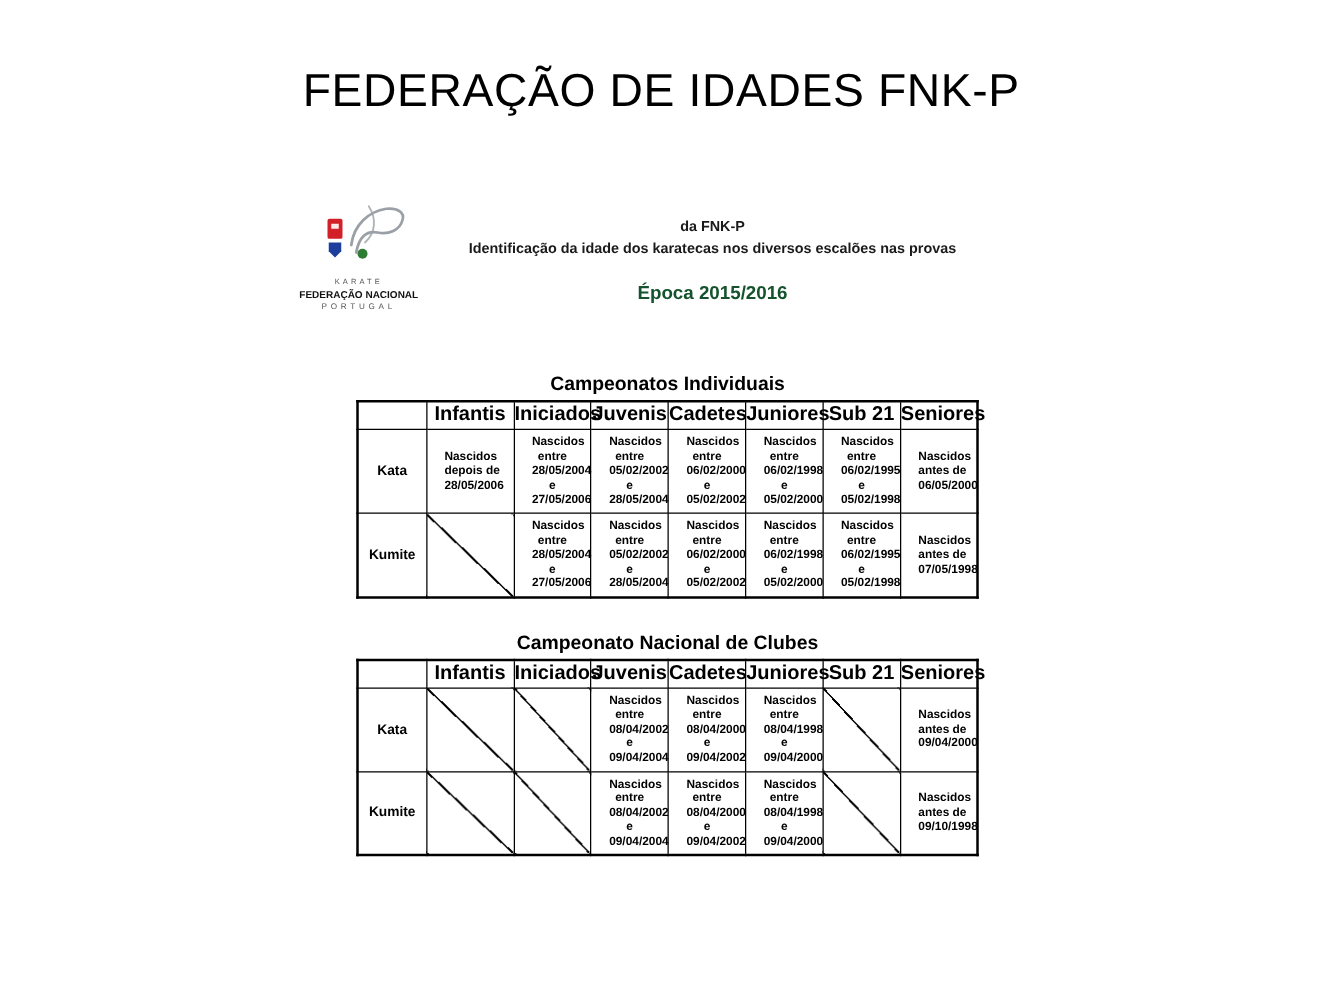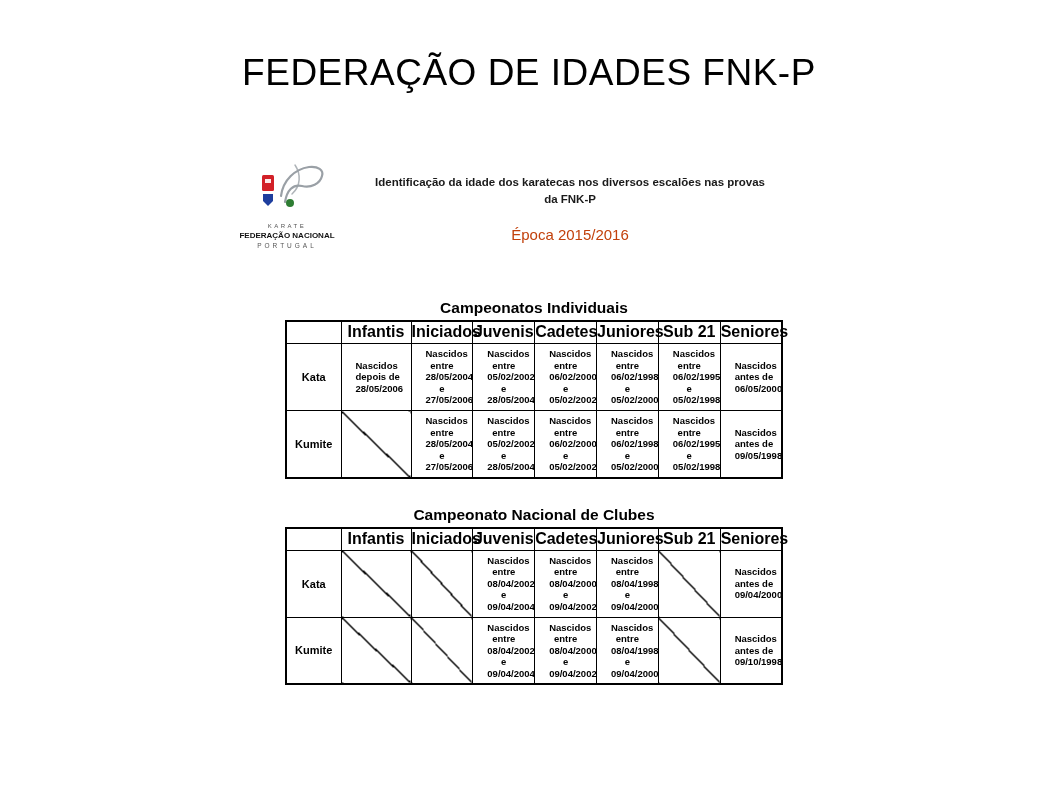--- a/index.html
+++ b/index.html
@@ -34,21 +34,21 @@
   .logo-org { font-size: 8px; font-weight: bold; color: #111; margin-top: 2px; white-space: nowrap; }
   .logo-country { font-size: 6.5px; letter-spacing: 3px; color: #555; margin-top: 2px; }
 
   .intro {
     position: absolute; left: 122px; top: 14px; width: 440px;
     text-align: center; font-weight: bold; font-size: 11.5px; line-height: 1.45;
     color: #1a1a1a;
   }
   .season {
     position: absolute; left: 122px; top: 66px; width: 440px;
-    text-align: center; font-weight: normal; font-size: 15px; color: #c2410c;
+    text-align: center; font-weight: bold; font-size: 15px; color: #14532d;
   }
 
   
   .tables { position: absolute; left: 285px; top: 299px; width: 498px; }
   .table-section { margin-bottom: 27px; }
   .table-title { text-align: center; font-weight: bold; font-size: 15.5px; margin-bottom: 3px; }
 
   table.age-table {
     border-collapse: collapse;
     table-layout: fixed;
@@ -107,22 +107,22 @@
         <rect x="24" y="19" width="6" height="4" fill="#ffffff" opacity="0.9"></rect>
         <path d="M22 34 h10 v7 l-5 5 l-5 -5 z" style="fill:var(--logo-blue,#1e3e9e)"></path>
         <circle cx="49" cy="43" r="4" style="fill:var(--logo-green,#2e7d33)"></circle>
       </svg>
       <div class="logo-karate">KARATE</div>
       <div class="logo-org">FEDERAÇÃO NACIONAL</div>
       <div class="logo-country">PORTUGAL</div>
     </div>
 
     <div class="intro">
+      <div>da FNK-P</div>
       <div>Identificação da idade dos karatecas nos diversos escalões nas provas</div>
-      <div>da FNK-P</div>
     </div>
 
     <div class="season">Época 2015/2016</div>
   </div>
 
   <div class="tables">
       <section class="table-section">
         <div class="table-title">Campeonatos Individuais</div>
         <table class="age-table">
           <colgroup>
@@ -230,21 +230,21 @@
               <td class="age-cell">
                 <div class="cell-line">Nascidos</div>
                 <div class="cell-line">entre</div>
                 <div class="cell-line">06/02/1995</div>
                 <div class="cell-line">e</div>
                 <div class="cell-line">05/02/1998</div>
               </td>
               <td class="age-cell">
                 <div class="cell-line">Nascidos</div>
                 <div class="cell-line">antes de</div>
-                <div class="cell-line">09/05/1998</div>
+                <div class="cell-line">07/05/1998</div>
               </td>
             </tr>
           </tbody>
         </table>
       </section>
       <section class="table-section">
         <div class="table-title">Campeonato Nacional de Clubes</div>
         <table class="age-table">
           <colgroup>
             <col style="width: 55px;">

